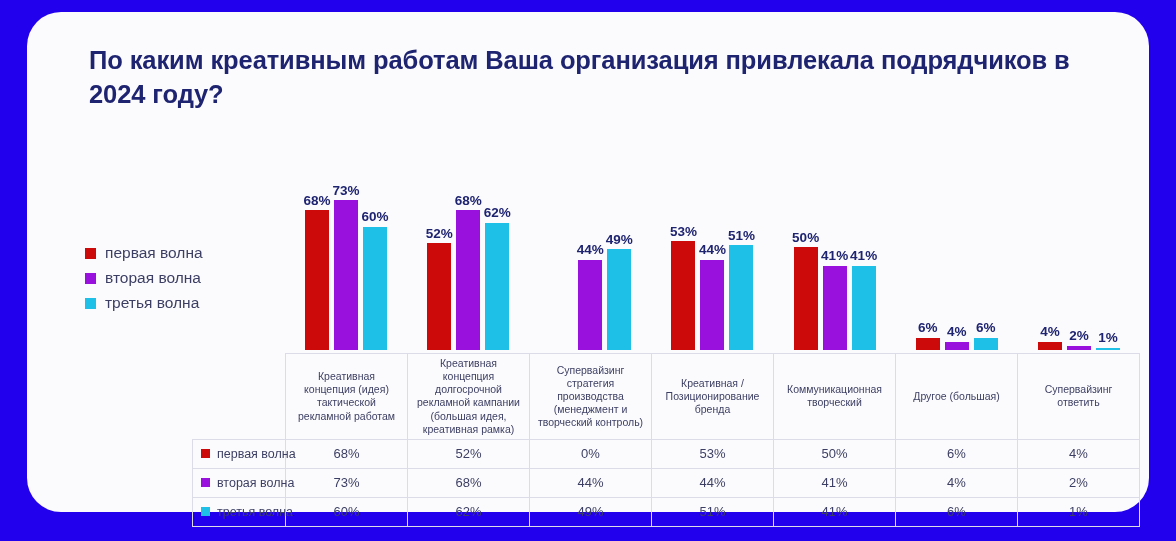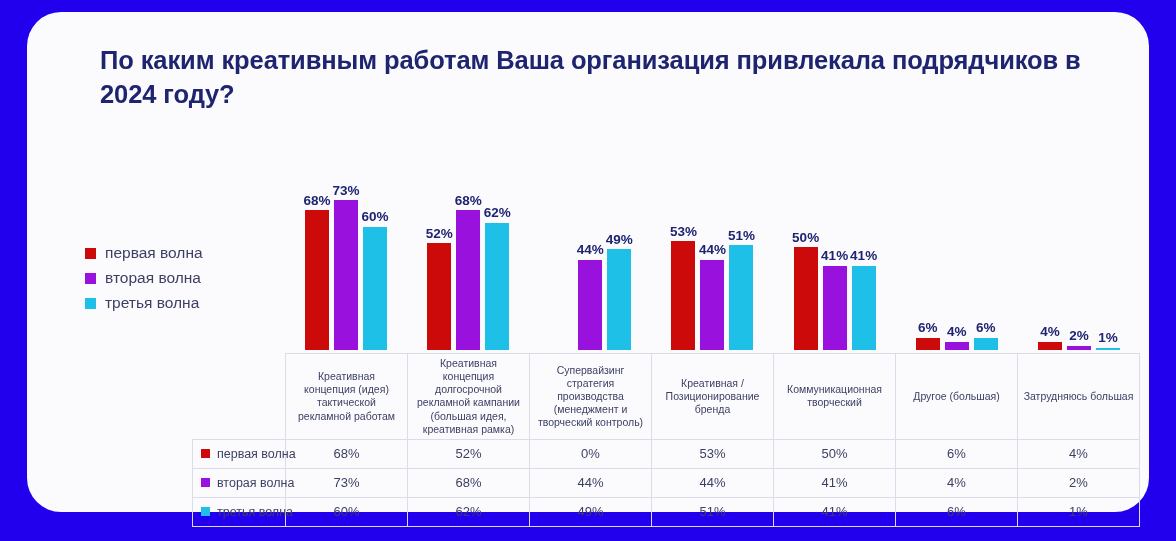--- a/index.html
+++ b/index.html
@@ -18,21 +18,20 @@
   }
   #title {
     position: absolute;
     left: 62px; top: 32px;
     width: 1015px;
     font-size: 25.5px;
     font-weight: bold;
     line-height: 1.33;
     color: #1f2471;
     letter-spacing: -0.1px;
-    margin-left: 11px;
   }
 
   
   #legend {
     position: absolute;
     left: 58px; top: 232px;
     display: flex; flex-direction: column;
     gap: 7px;
   }
   .lg-row { display: flex; align-items: center; gap: 9px; }
@@ -220,21 +219,21 @@
   <table id="tbl">
     <thead>
       <tr>
           <th class="corner" style="width: 93px;"></th>
           <th class="hcell">Креативная концепция (идея) тактической рекламной работам</th>
           <th class="hcell">Креативная концепция долгосрочной рекламной кампании (большая идея, креативная рамка)</th>
           <th class="hcell">Супервайзинг стратегия производства (менеджмент и творческий контроль)</th>
           <th class="hcell">Креативная / Позиционирование бренда</th>
           <th class="hcell">Коммуникационная творческий</th>
           <th class="hcell">Другое (большая)</th>
-          <th class="hcell">Затрудняюсь большая</th>
+          <th class="hcell">Супервайзинг ответить</th>
         </tr>
     </thead>
     <tbody>
         <tr>
           <td class="rowhead">
             <div class="rh-inner">
               <span class="rh-sw" style="background: rgb(204, 10, 10);"></span>
               <span>первая волна</span>
             </div>
           </td>

